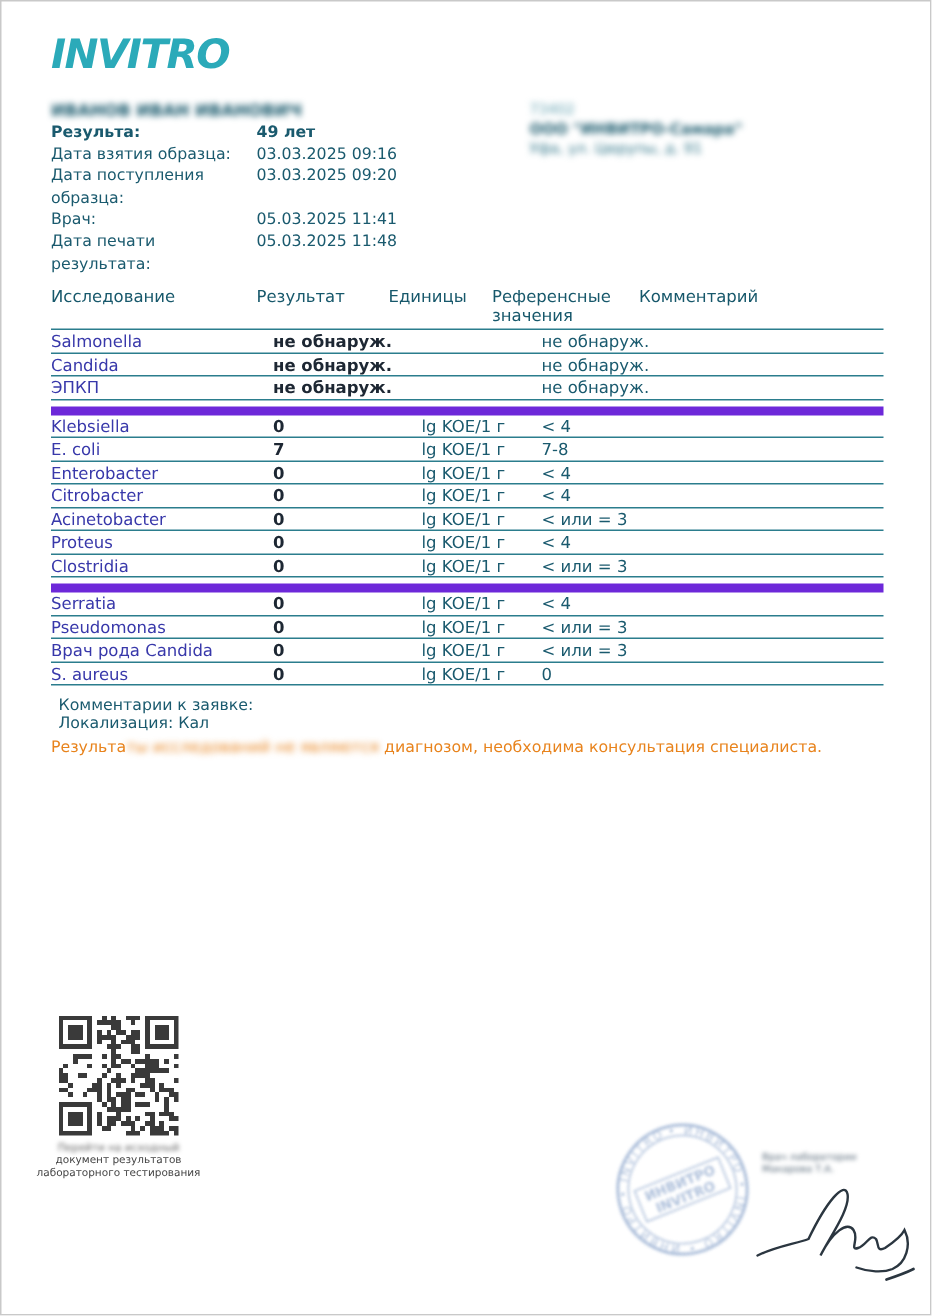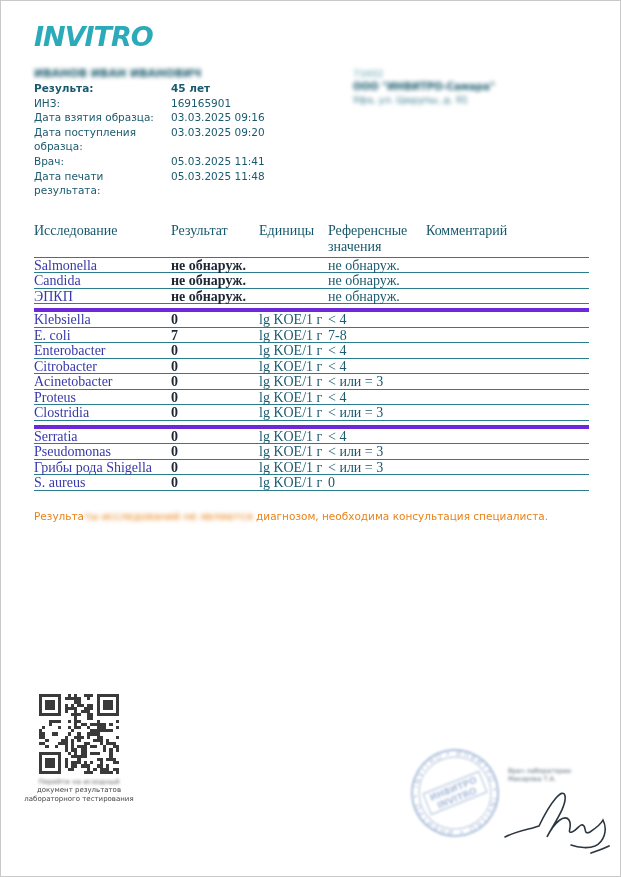--- a/index.html
+++ b/index.html
@@ -28,47 +28,47 @@
   .info-value { }
   .info-row.bold .info-label, .info-row.bold .info-value { font-weight:bold; }
 
   
   .clinic { position:absolute; left:352px; top:66px; font-size:10px; filter:blur(2px); line-height:13px; }
   .clinic-code { font-size:9.5px; color:#5f9fae; }
   .clinic-name { font-weight:bold; color:#17586b; }
   .clinic-address { color:#2e7487; font-size:9.5px; }
 
   
-  .rtable { margin-top:25px; width:555px; font-size:14px;font-family:Liberation Serif, serif; }
+  .rtable { margin-top:8px; width:555px; font-size:11px; }
   .rhead { display:flex; color:#17586b; padding-bottom:2px; border-bottom:1px solid #2b7d8d; }
   .col-name { width:137px; }
   .col-result { width:88px; }
   .col-units { width:69px; }
   .col-ref { width:98px; }
   .col-comment { flex:1; }
-  .t-row { display:flex; align-items:flex-end; padding:2px 0 1px 0; border-bottom:1px solid #2b7d8d; line-height:11.5px; }
-  .t-row.group-start { margin-top:4px; border-top:4px solid #6d28d9; padding-top:2px; }
+  .t-row { display:flex; align-items:flex-end; padding:2px 0 1px 0; border-bottom:1px solid #2b7d8d; line-height:11.5px;gap:11px; }
+  .t-row.group-start { margin-top:4px; border-top:6px solid #6d28d9; padding-top:2px; }
   .t-name { color:#3838aa; }
   .t-result { font-weight:bold; color:#1d2733; }
   .t-units { color:#1a5a6e; }
   .t-ref { color:#1a5a6e; }
 
   
   .comments { margin-top:7px; margin-left:5px; font-size:10.5px; line-height:12px; color:#1a5a6e; }
 
   
   .attention { margin-top:18px; font-size:10.5px; line-height:13px; color:#1a5a6e; }
   .orange { color:#e8831c; }
   .blurred { filter:blur(2px); }
   .blurred-soft { filter:blur(1.5px); }
   .url { color:#3838aa; }
-  .disclaimer { margin-top:19px; font-size:10.5px; color:#e8831c; }
-
-  
-  .qr-block { position:absolute; left:13px; top:693px; width:130px; text-align:center; }
+  .disclaimer { margin-top:4px; font-size:10.5px; color:#e8831c; }
+
+  
+  .qr-block { position:absolute; left:13px; top:676px; width:130px; text-align:center; }
   .qr-code { display:block; margin:0 auto; filter:blur(.4px); }
   .qr-caption1 { margin-top:4px; font-size:7px; color:#666; filter:blur(1.5px); }
   .qr-caption { font-size:7px; color:#444; line-height:9px; }
 
   
   .stamp { position:absolute; left:406px; top:744px; width:96px; height:96px;
            filter:blur(1px); opacity:.85; transform:rotate(-14deg); }
 
   
   .sig-label { position:absolute; left:507px; top:766px; font-size:6.5px; color:#5a6b7a;
@@ -81,25 +81,21 @@
 <div class="page">
   <div class="content">
 
     <div class="logo">INVITRO</div>
 
     <div class="patient-name">ИВАНОВ ИВАН ИВАНОВИЧ</div>
 
     <div class="info-table">
         <div class="info-row bold">
           <div class="info-label">Результа:</div>
-          <div class="info-value">45 лет</div>
-        </div>
-        <div class="info-row">
-          <div class="info-label">ИНЗ:</div>
-          <div class="info-value">169165901</div>
+          <div class="info-value">49 лет</div>
         </div>
         <div class="info-row">
           <div class="info-label">Дата взятия образца:</div>
           <div class="info-value">03.03.2025 09:16</div>
         </div>
         <div class="info-row">
           <div class="info-label">Дата поступления образца:</div>
           <div class="info-value">03.03.2025 09:20</div>
         </div>
         <div class="info-row">
@@ -202,36 +198,40 @@
             <div class="col-comment">&nbsp;</div>
           </div>
           <div class="t-row">
             <div class="col-name t-name">Pseudomonas</div>
             <div class="col-result t-result">0</div>
             <div class="col-units t-units">lg KOE/1 г</div>
             <div class="col-ref t-ref">&lt; или = 3</div>
             <div class="col-comment">&nbsp;</div>
           </div>
           <div class="t-row">
-            <div class="col-name t-name">Грибы рода Shigella</div>
+            <div class="col-name t-name">Врач рода Candida</div>
             <div class="col-result t-result">0</div>
             <div class="col-units t-units">lg KOE/1 г</div>
             <div class="col-ref t-ref">&lt; или = 3</div>
             <div class="col-comment">&nbsp;</div>
           </div>
           <div class="t-row">
             <div class="col-name t-name">S. aureus</div>
             <div class="col-result t-result">0</div>
             <div class="col-units t-units">lg KOE/1 г</div>
             <div class="col-ref t-ref">0</div>
             <div class="col-comment">&nbsp;</div>
           </div>
         </div>
     </div>
 
+    <div class="comments">
+      <div>Комментарии к заявке:</div>
+      <div>Локализация: Кал</div>
+    </div>
 
 
     <div class="disclaimer">
       <span>Результа</span><span class="blurred">ты исследований не являются</span><span> диагнозом, необходима консультация специалиста.</span>
     </div>
 
   </div>
 
   <div class="qr-block">
     <svg class="qr-code" width="80" height="80" viewBox="0 0 25 25" shape-rendering="crispEdges">

